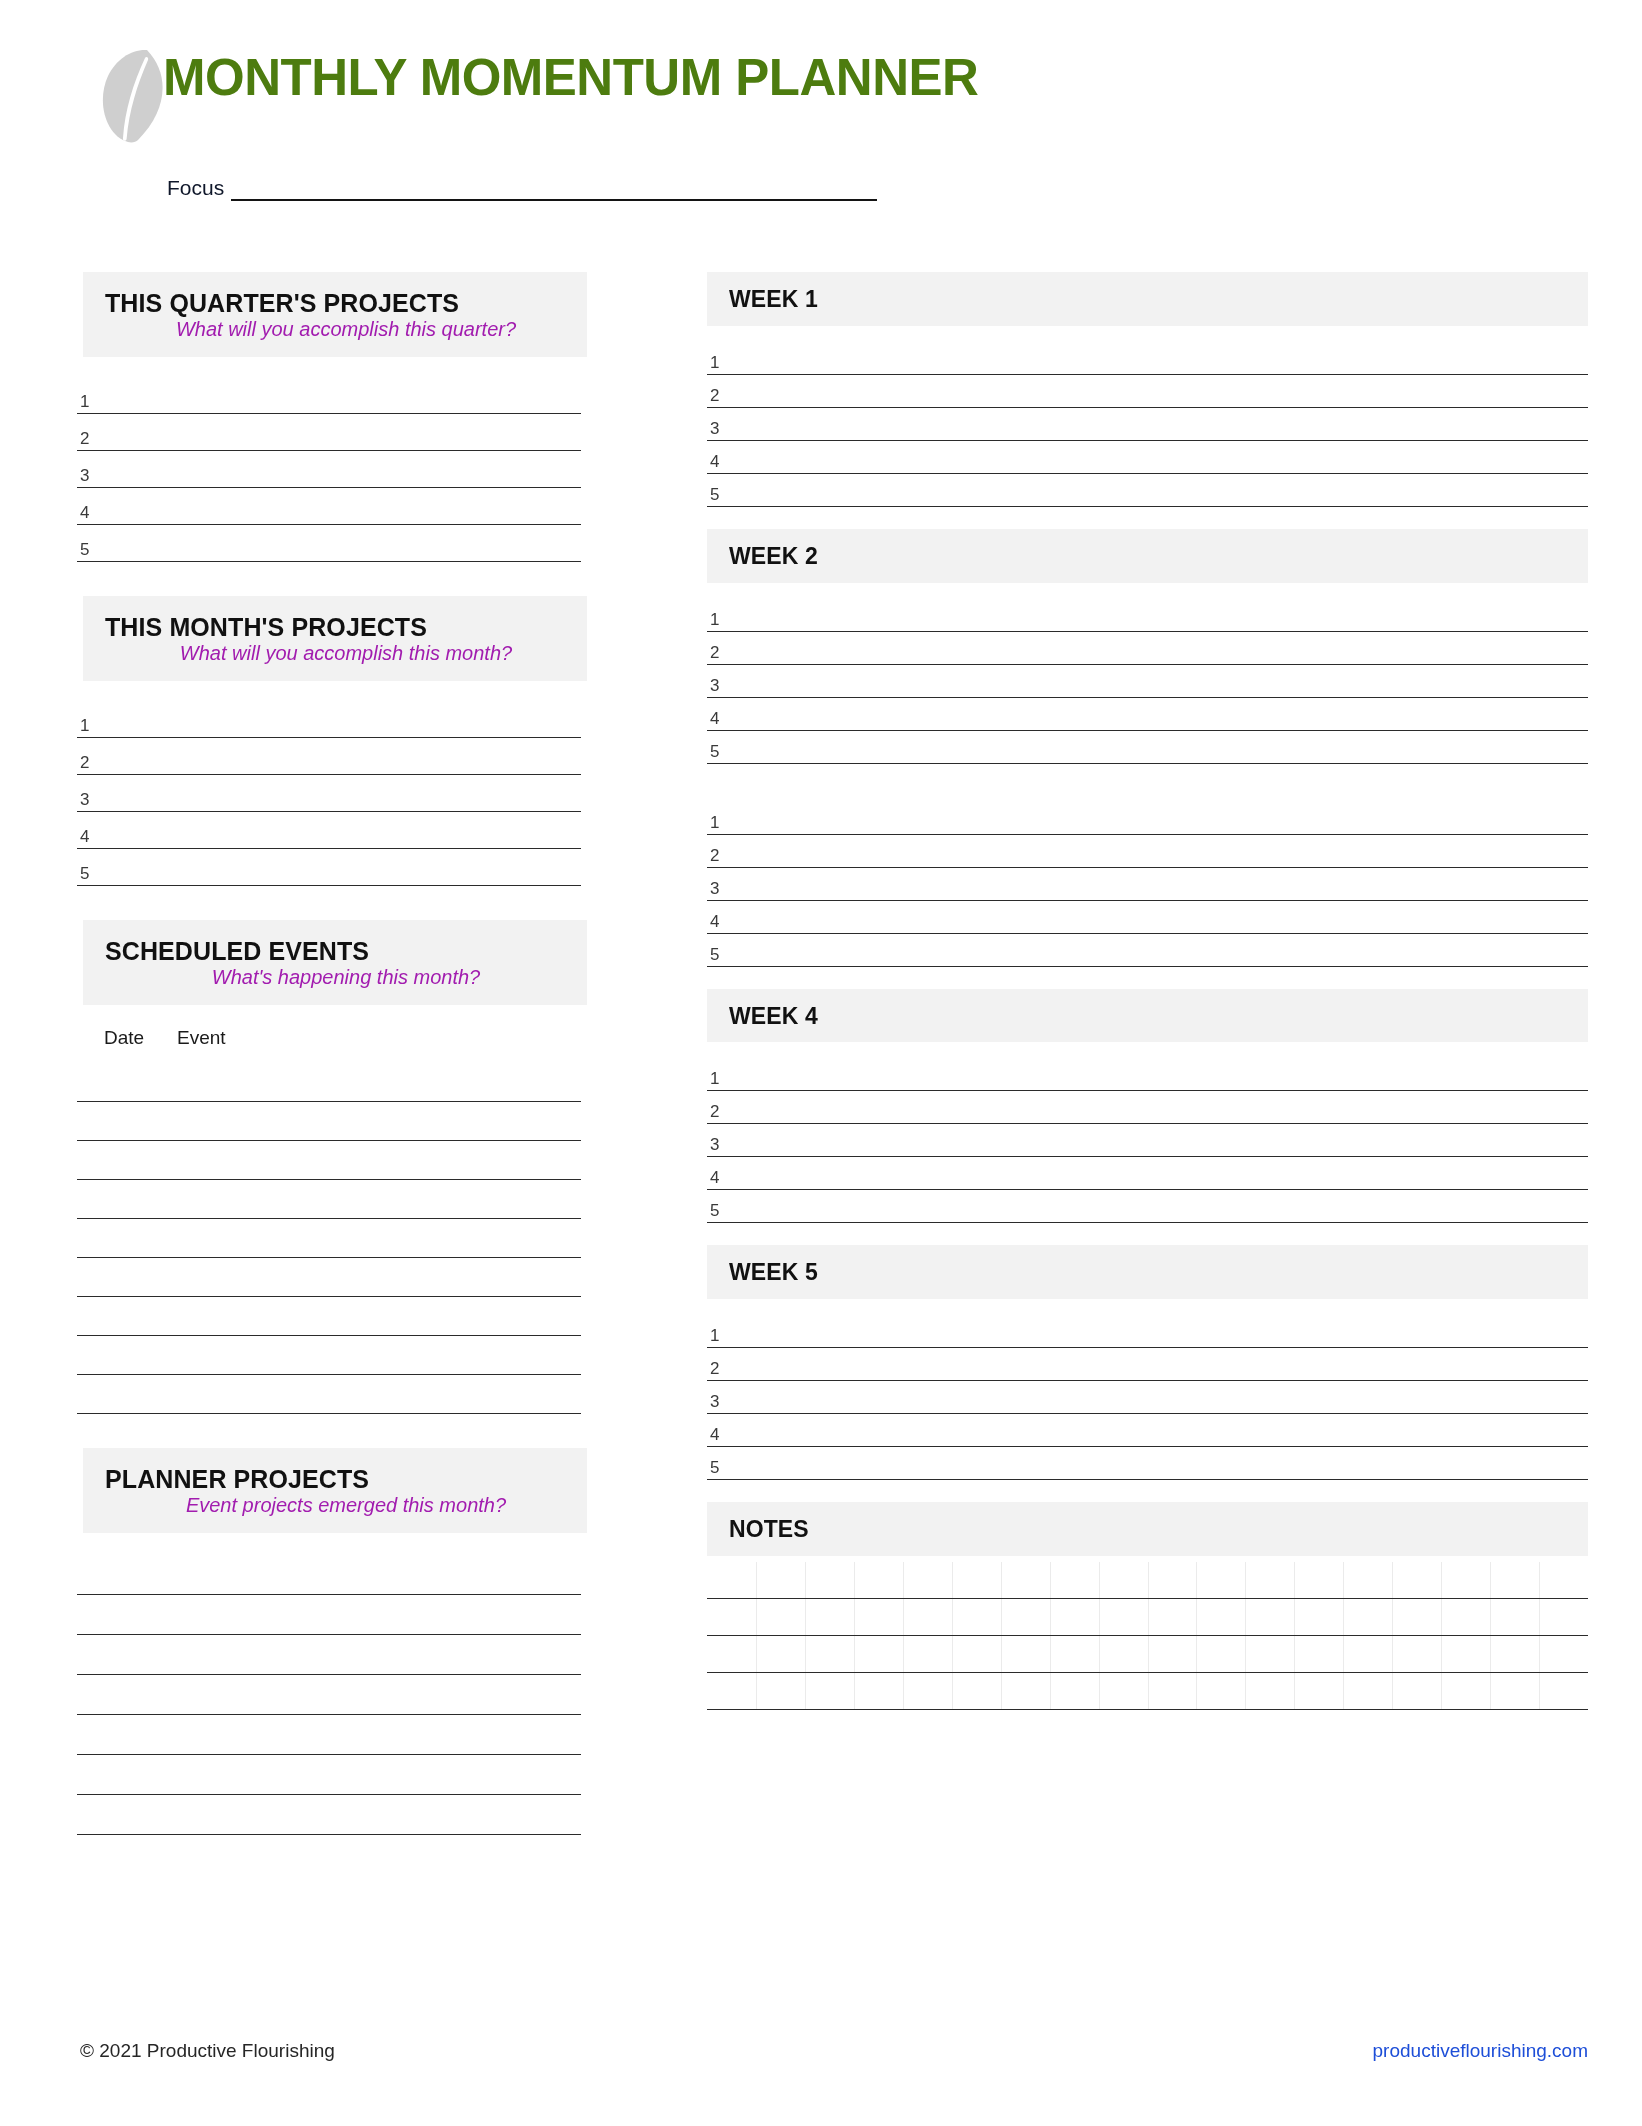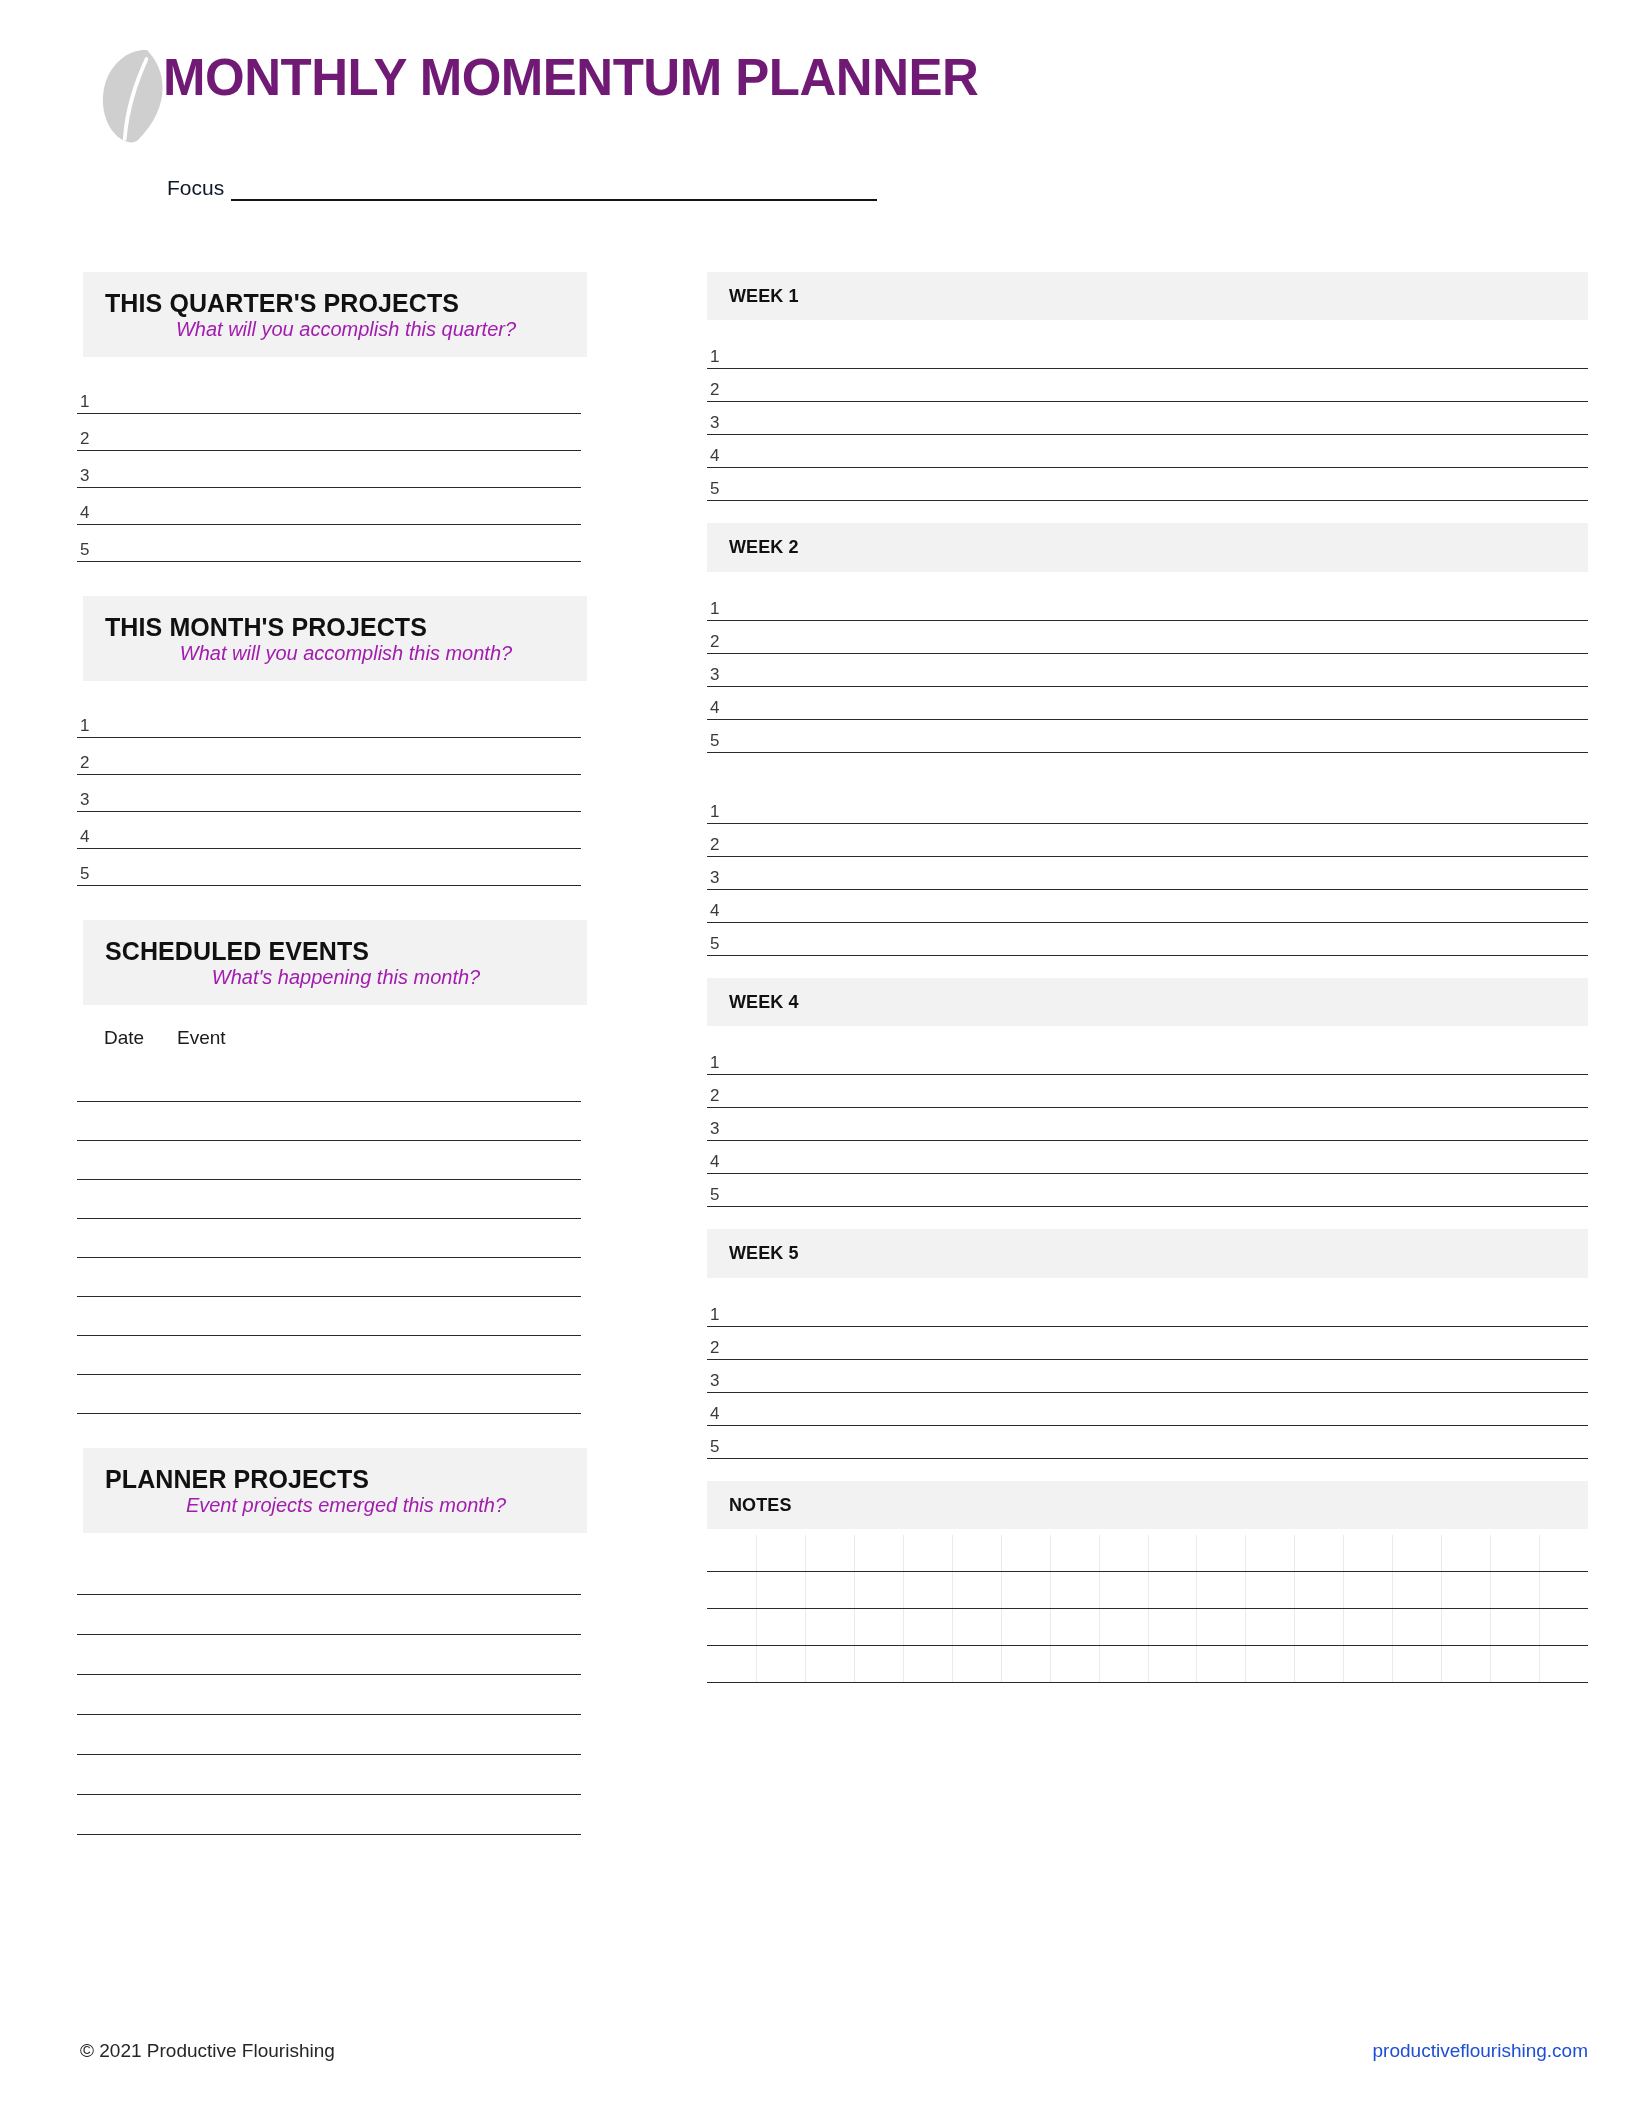--- a/index.html
+++ b/index.html
@@ -40,21 +40,21 @@
   }
   .title {
     position: absolute;
     left: 163px;
     top: 52px;
     font-size: 51px;
     font-weight: bold;
     letter-spacing: -0.5px;
     line-height: 1;
     white-space: nowrap;
-    color: #701a75;
+    color: #4d7c0f;
   }
   .focus-row {
     position: absolute;
     left: 167px;
     top: 176px;
     width: 710px;
     height: 30px;
   }
   .focus-label {
     position: absolute;
@@ -111,21 +111,21 @@
     line-height: 1.25;
     color: #a21caf;
     white-space: nowrap;
     text-align: center;
   }
   .band-right {
     width: 881px;
     padding: 15px 0 14px 22px;
   }
   .band-right .band-title {
-    font-size: 18px;
+    font-size: 23px;
   }
 
   
   .numlines {
     position: relative;
   }
   .numline {
     position: relative;
     box-sizing: border-box;
     border-bottom: 1.6px solid #2b2b2b;

